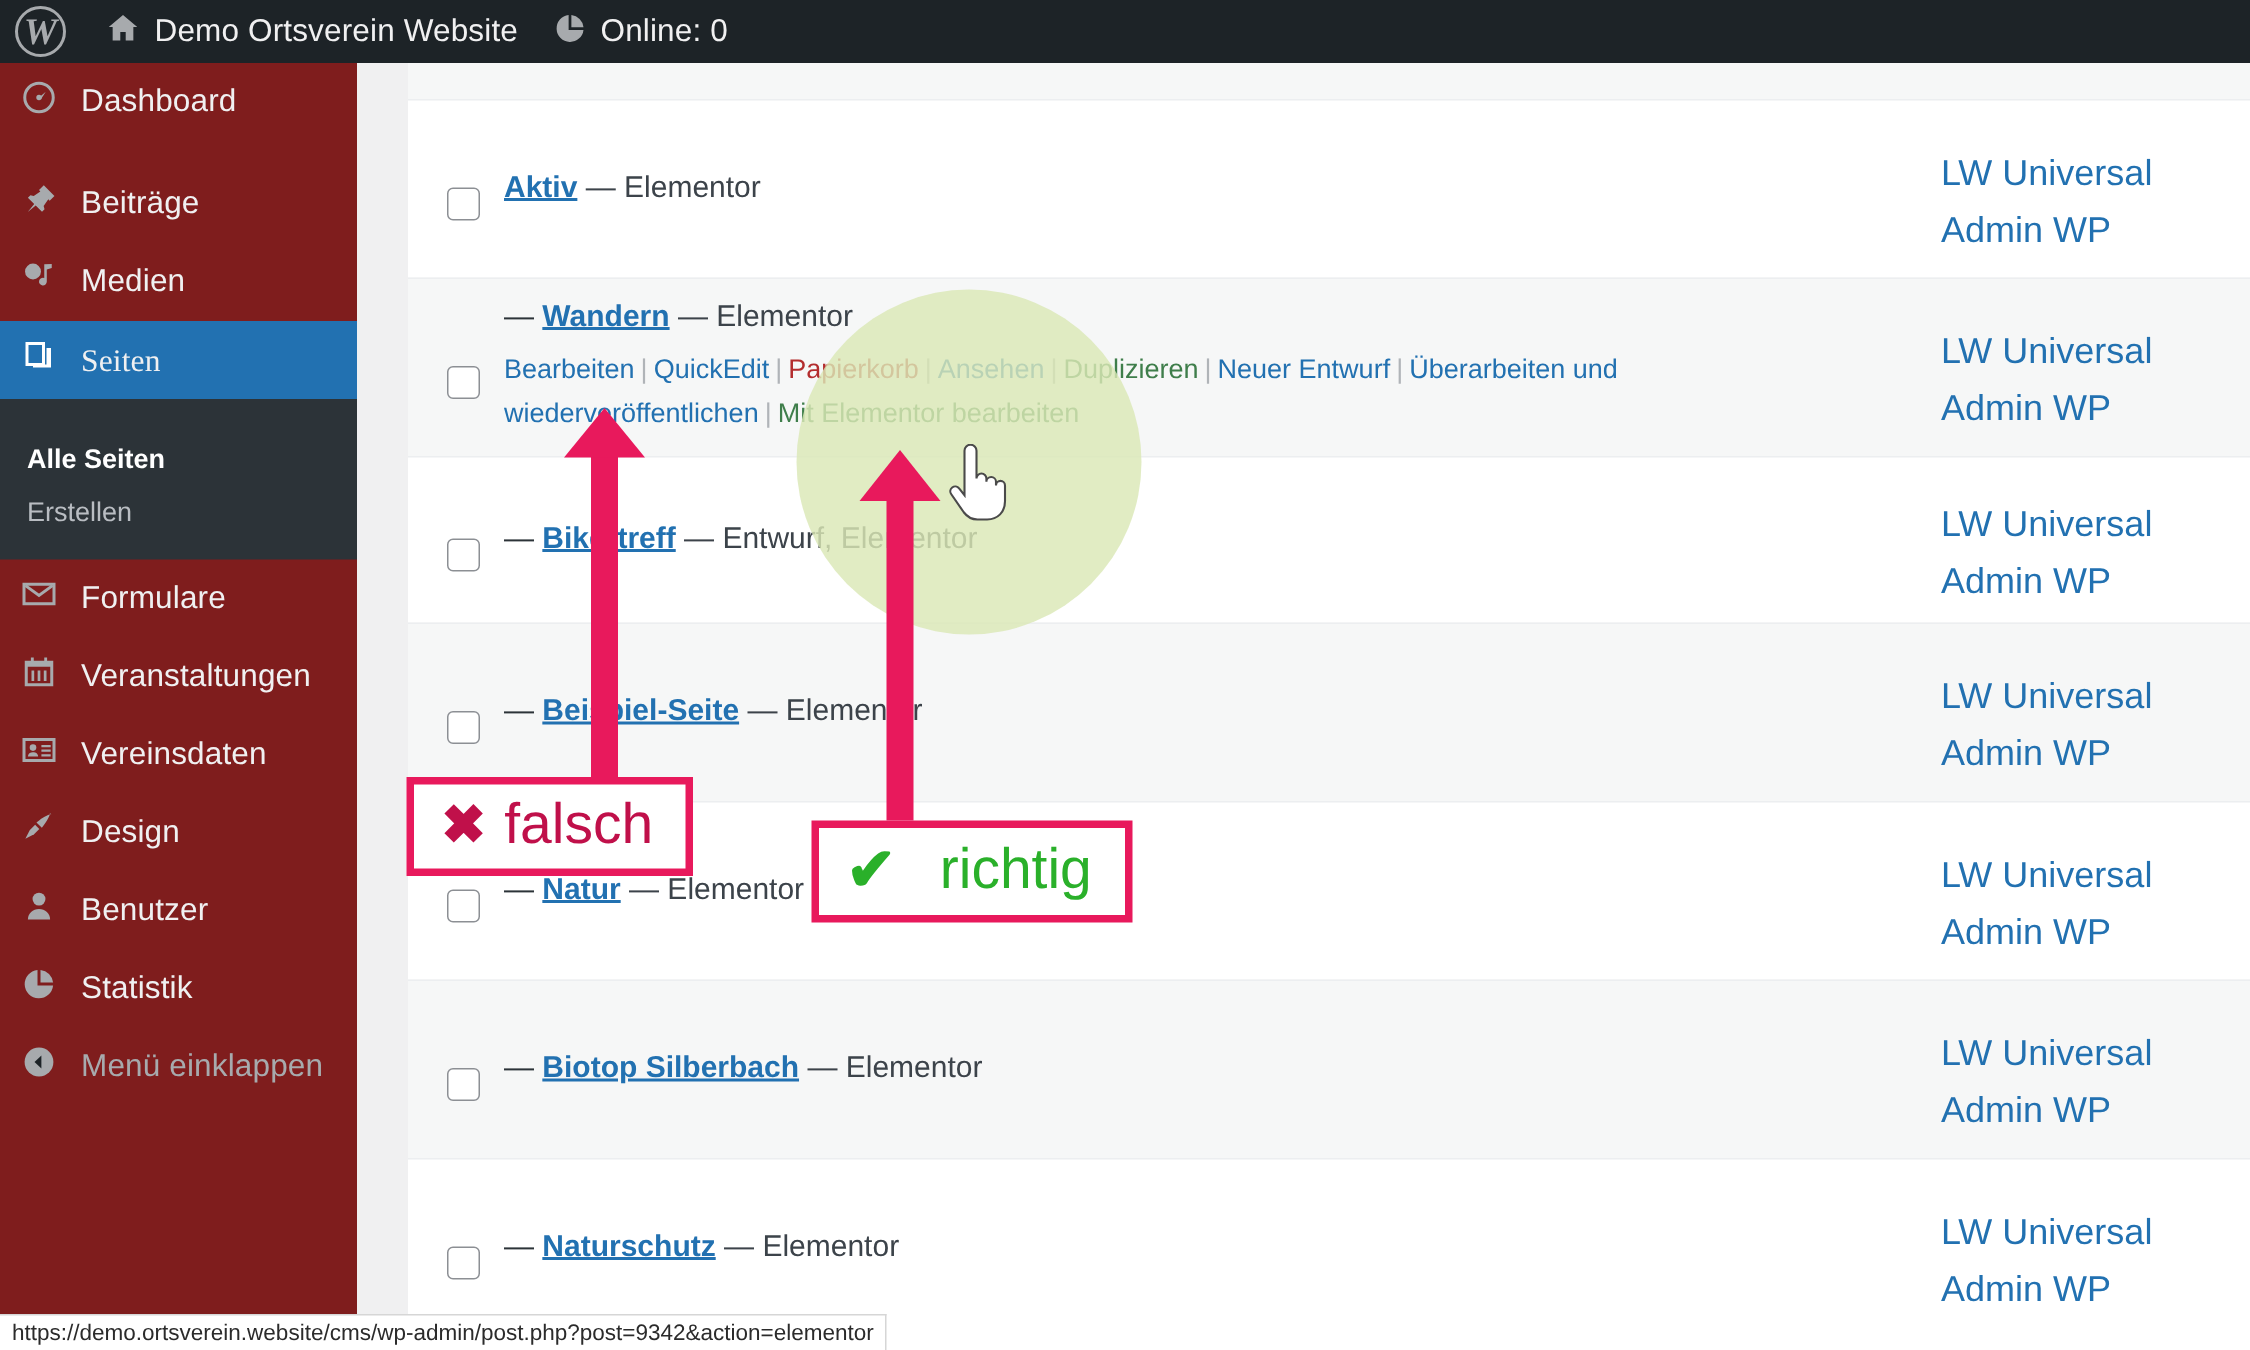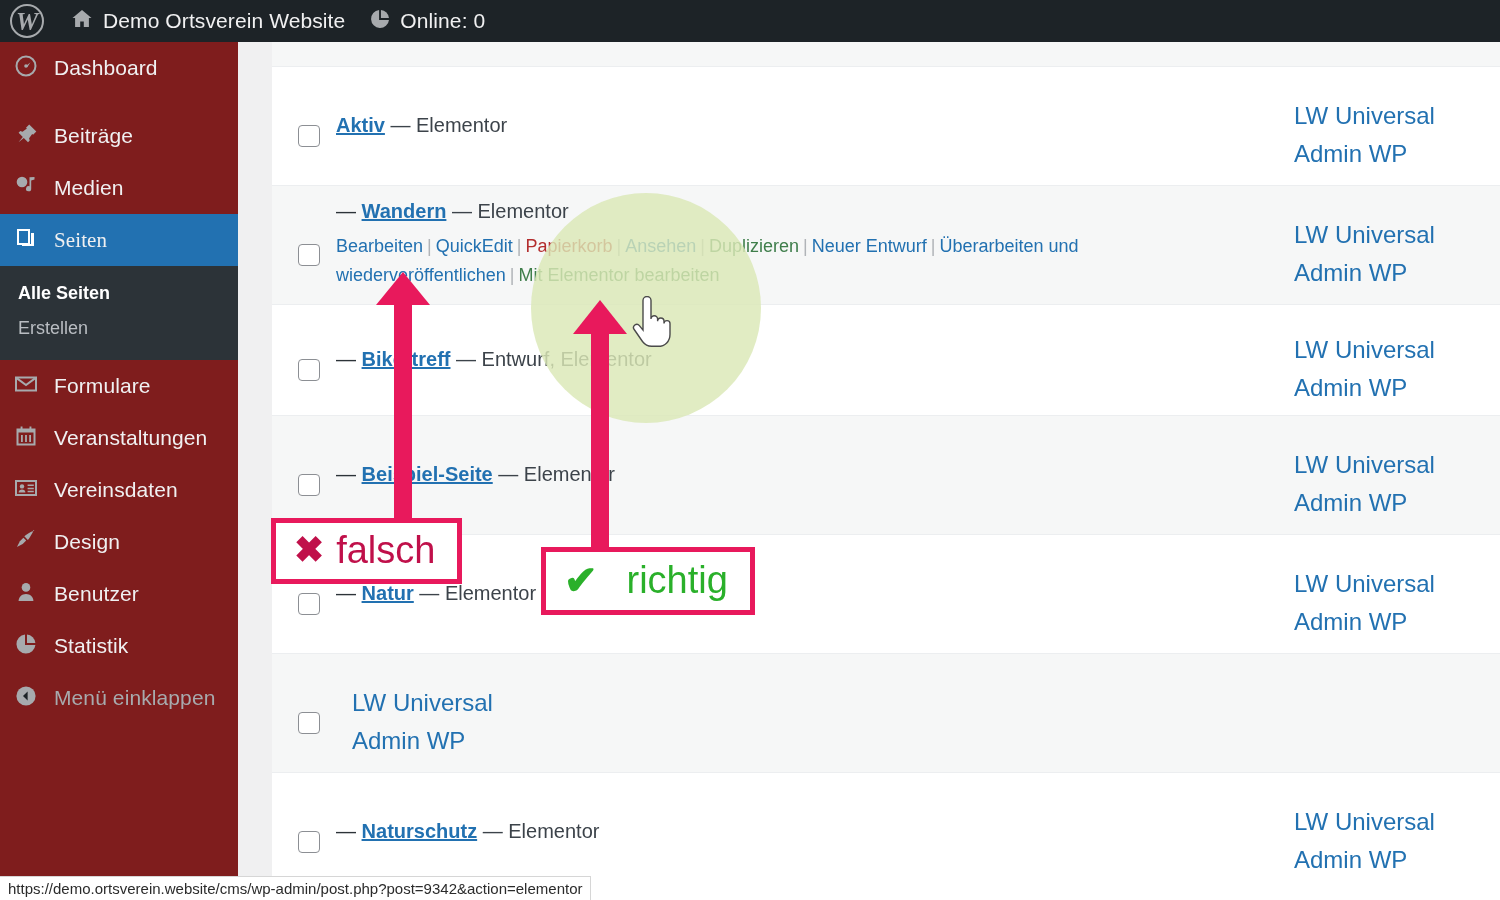--- a/index.html
+++ b/index.html
@@ -53,21 +53,21 @@
     background: #2271b1; color: #fff; position: relative; font-family: Liberation Serif, serif;
   }
   .menu-item.current .ico { fill: #fff; }
   .menu-item.current::after {
     content: ""; position: absolute; right: -8px; top: 50%;
     margin-top: -8px; width: 0; height: 0;
     border-top: 8px solid transparent;
     border-bottom: 8px solid transparent;
     border-right: 8px solid #f0f0f1;
   }
-  .submenu { background: #2c3338; padding: 10px 0 14px 0; }
+  .submenu { background: #2c3338; padding: 23px 0 14px 0; }
   .submenu-item {
     padding: 7px 0 7px 18px; font-size: 18px;
     color: #b9bdc2; white-space: nowrap;
   }
   .submenu-item.active { color: #fff; font-weight: bold; }
   .collapse { color: #a7aaad; }
   .collapse .ab-label { color: #a7aaad; }
 
   
   .content {
@@ -394,20 +394,26 @@
         </div>
         <div class="author-cell" style="white-space:pre-line;">LW Universal
 Admin WP</div>
         <div class="last-cell"></div>
       </div>
 
       <div class="row alt" style="height:119px;">
         <div class="cb-cell">
           <span class="cbox"></span>
         </div>
+        <div class="title-cell">
+          <div class="title-line">
+            <span class="dash">— </span><a class="ptitle" href="#">Biotop Silberbach</a>
+            <span class="pstate">— Elementor</span>
+          </div>
+        </div>
         <div class="author-cell" style="white-space:pre-line;">LW Universal
 Admin WP</div>
         <div class="last-cell"></div>
       </div>
 
       <div class="row" style="height:119px;">
         <div class="cb-cell">
           <span class="cbox"></span>
         </div>
         <div class="title-cell">

